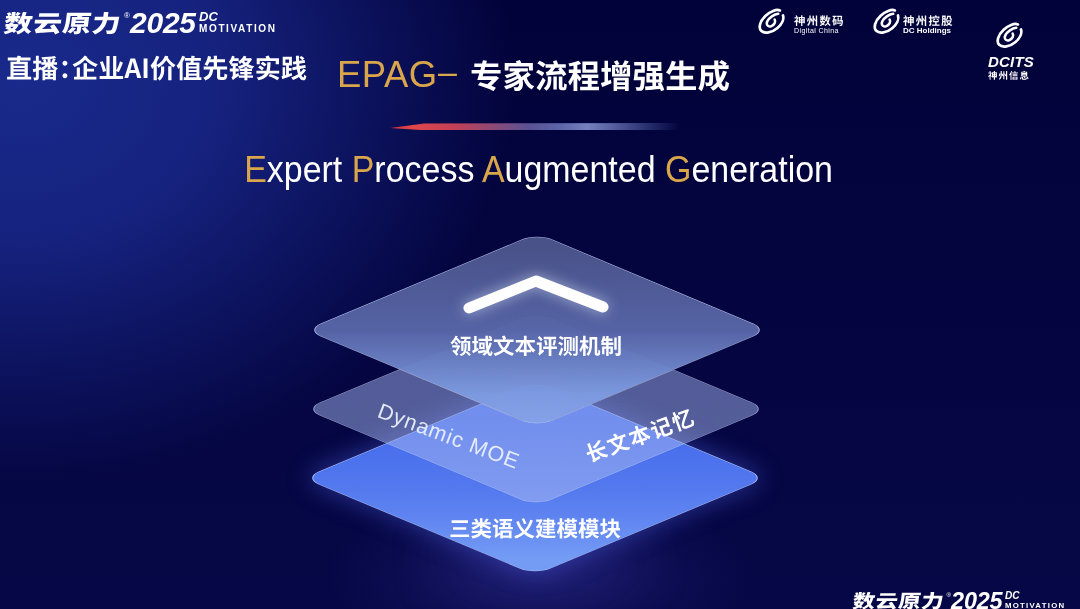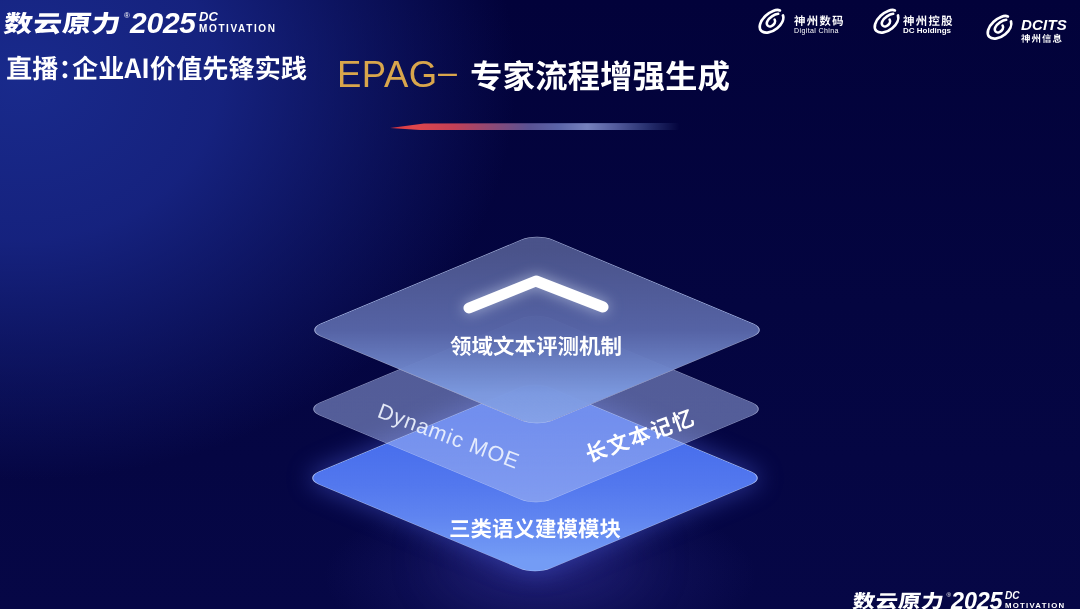--- a/index.html
+++ b/index.html
@@ -65,20 +65,23 @@
   <div class="abs" style="left:470px;top:58px;z-index:10;">
     <svg width="260" height="36">
         <path fill="#fff" transform="translate(0,30)" d="M12.9 -27.8 12.1 -24.6H4.3V-20.9H11.1L10.4 -18.1H1.6V-14.4H9.3C8.6 -12.1 7.9 -9.9 7.3 -8.1L10.4 -8.1H11.4H21.7C20.3 -6.7 18.8 -5.1 17.3 -3.7C14.8 -4.5 12.2 -5.3 10.1 -5.8L8.0 -2.8C13.2 -1.5 20.2 1.2 23.6 3.1L25.9 -0.3C24.7 -0.9 23.1 -1.6 21.4 -2.3C24.1 -4.9 26.9 -7.8 29.1 -10.1L26.1 -11.9L25.5 -11.7H12.6L13.4 -14.4H30.6V-18.1H14.5L15.2 -20.9H28.3V-24.6H16.2L16.9 -27.3Z M45.8 -26.8C46.0 -26.3 46.3 -25.6 46.5 -25.0H34.7V-17.6H38.5V-21.5H58.9V-17.6H62.9V-25.0H51.3C51.0 -26.0 50.4 -27.1 49.9 -27.9ZM57.7 -15.9C56.1 -14.3 53.7 -12.4 51.5 -10.9C50.8 -12.3 49.9 -13.7 48.6 -14.9C49.3 -15.4 50.0 -15.9 50.6 -16.4H57.9V-19.7H39.6V-16.4H45.2C42.2 -14.8 38.4 -13.6 34.7 -12.8C35.3 -12.1 36.3 -10.5 36.7 -9.8C39.7 -10.6 42.9 -11.7 45.7 -13.2C46.1 -12.8 46.3 -12.5 46.6 -12.1C43.8 -10.2 38.5 -8.2 34.4 -7.3C35.1 -6.5 35.9 -5.2 36.4 -4.3C40.1 -5.5 44.9 -7.6 48.1 -9.6C48.3 -9.2 48.5 -8.8 48.6 -8.4C45.4 -5.7 39.1 -2.9 34.0 -1.7C34.7 -0.8 35.6 0.6 36.0 1.5C40.3 0.2 45.4 -2.2 49.2 -4.7C49.2 -3.2 48.8 -2.0 48.2 -1.5C47.8 -0.8 47.2 -0.7 46.5 -0.7C45.7 -0.7 44.7 -0.7 43.5 -0.8C44.2 0.2 44.5 1.8 44.6 2.9C45.5 2.9 46.5 2.9 47.2 2.9C48.9 2.9 50.0 2.5 51.1 1.4C52.8 -0.1 53.5 -3.8 52.6 -7.7L53.6 -8.3C55.2 -3.9 57.9 -0.4 61.8 1.5C62.3 0.5 63.4 -1.0 64.3 -1.7C60.6 -3.2 58.0 -6.5 56.7 -10.3C58.1 -11.2 59.6 -12.3 60.9 -13.3Z M83.4 -11.6V1.5H86.8V-11.6ZM77.8 -11.6V-8.6C77.8 -5.8 77.4 -2.4 73.7 0.2C74.6 0.7 75.9 2.0 76.4 2.7C80.8 -0.4 81.3 -4.9 81.3 -8.5V-11.6ZM88.8 -11.6V-1.9C88.8 0.3 89.0 1.0 89.6 1.5C90.1 2.1 91.0 2.3 91.8 2.3C92.2 2.3 93.0 2.3 93.5 2.3C94.1 2.3 94.8 2.2 95.3 1.9C95.8 1.6 96.1 1.1 96.3 0.4C96.6 -0.2 96.7 -1.9 96.8 -3.4C95.9 -3.7 94.7 -4.3 94.1 -4.8C94.1 -3.4 94.1 -2.2 94.0 -1.7C93.9 -1.2 93.9 -1.0 93.8 -0.8C93.7 -0.8 93.5 -0.7 93.3 -0.7C93.2 -0.7 93.0 -0.7 92.8 -0.7C92.7 -0.7 92.5 -0.8 92.5 -0.9C92.4 -1.0 92.4 -1.3 92.4 -1.8V-11.6ZM67.3 -24.4C69.4 -23.4 72.0 -21.7 73.2 -20.5L75.5 -23.7C74.2 -24.9 71.5 -26.4 69.5 -27.2ZM66.0 -15.4C68.1 -14.5 70.8 -13.0 72.1 -11.8L74.3 -15.1C72.9 -16.2 70.1 -17.6 68.1 -18.3ZM66.6 -0.1 69.9 2.5C71.9 -0.7 73.9 -4.4 75.6 -7.8L72.8 -10.4C70.8 -6.6 68.3 -2.5 66.6 -0.1ZM82.9 -26.8C83.3 -25.9 83.7 -24.7 84.0 -23.7H75.5V-20.2H81.1C80.0 -18.9 78.9 -17.5 78.4 -17.0C77.7 -16.4 76.5 -16.1 75.8 -16.0C76.0 -15.1 76.6 -13.3 76.7 -12.3C77.9 -12.8 79.7 -13.0 91.9 -13.8C92.5 -13.1 92.9 -12.3 93.2 -11.7L96.4 -13.7C95.3 -15.5 93.1 -18.2 91.3 -20.2H95.8V-23.7H88.1C87.7 -24.9 87.1 -26.5 86.5 -27.7ZM88.0 -18.9 89.6 -16.9 82.5 -16.5C83.5 -17.7 84.5 -19.0 85.4 -20.2H90.2Z M116.0 -23.1H123.6V-18.6H116.0ZM112.4 -26.4V-15.3H127.4V-26.4ZM112.2 -7.3V-4.1H117.8V-1.2H110.1V2.2H129.0V-1.2H121.7V-4.1H127.5V-7.3H121.7V-10.0H128.3V-13.4H111.4V-10.0H117.8V-7.3ZM108.5 -27.3C106.0 -26.2 102.0 -25.2 98.4 -24.6C98.9 -23.8 99.4 -22.5 99.5 -21.6C100.8 -21.8 102.1 -22.0 103.5 -22.2V-18.5H98.8V-14.9H103.0C101.8 -11.7 100.0 -8.2 98.2 -6.1C98.8 -5.1 99.6 -3.5 100.0 -2.4C101.2 -4.0 102.5 -6.3 103.5 -8.8V2.9H107.3V-9.8C108.1 -8.6 108.8 -7.4 109.2 -6.5L111.5 -9.6C110.9 -10.3 108.2 -13.2 107.3 -13.9V-14.9H110.8V-18.5H107.3V-23.1C108.7 -23.4 110.0 -23.8 111.2 -24.3Z M145.3 -19.1C146.2 -17.7 147.0 -15.8 147.2 -14.5L149.3 -15.4C149.1 -16.6 148.2 -18.5 147.4 -19.9ZM130.9 -4.9 132.1 -1.0C134.9 -2.1 138.3 -3.5 141.5 -4.8L140.8 -8.3L138.0 -7.3V-16.3H140.9V-19.9H138.0V-27.2H134.5V-19.9H131.5V-16.3H134.5V-6.0C133.1 -5.6 131.9 -5.2 130.9 -4.9ZM142.0 -22.9V-11.6H160.1V-22.9H156.3L158.9 -26.5L154.8 -27.7C154.2 -26.3 153.2 -24.3 152.4 -22.9H147.4L149.5 -23.9C149.0 -25.0 148.1 -26.6 147.2 -27.7L143.9 -26.3C144.6 -25.3 145.4 -24.0 145.9 -22.9ZM145.1 -20.4H149.5V-14.2H145.1ZM152.4 -20.4H156.8V-14.2H152.4ZM147.1 -3.0H155.0V-1.5H147.1ZM147.1 -5.7V-7.4H155.0V-5.7ZM143.6 -10.2V2.9H147.1V1.3H155.0V2.9H158.7V-10.2ZM154.4 -19.8C154.0 -18.5 153.2 -16.5 152.5 -15.3L154.3 -14.6C155.1 -15.7 155.9 -17.5 156.8 -19.0Z M180.6 -22.7H187.8V-20.2H180.6ZM177.1 -25.9V-17.0H182.4V-14.9H176.4V-5.4H182.4V-2.0L175.0 -1.6L175.4 2.2C179.5 2.0 184.9 1.5 190.2 1.1C190.5 1.9 190.8 2.6 190.9 3.2L194.3 1.9C193.8 -0.1 192.3 -3.1 190.9 -5.4H192.4V-14.9H186.1V-17.0H191.4V-25.9ZM187.6 -4.4 188.7 -2.3 186.1 -2.1V-5.4H190.3ZM179.8 -11.8H182.4V-8.5H179.8ZM186.1 -11.8H188.9V-8.5H186.1ZM164.8 -18.8C164.6 -15.2 164.1 -10.6 163.6 -7.7H170.9C170.7 -3.4 170.3 -1.6 169.8 -1.0C169.5 -0.7 169.2 -0.7 168.7 -0.7C168.1 -0.7 166.8 -0.7 165.4 -0.8C166.0 0.2 166.5 1.7 166.5 2.8C168.1 2.9 169.6 2.8 170.5 2.7C171.6 2.6 172.3 2.3 173.1 1.4C174.0 0.3 174.5 -2.6 174.8 -9.7C174.9 -10.2 174.9 -11.2 174.9 -11.2H167.6L168.0 -15.2H174.8V-25.9H164.2V-22.4H171.2V-18.8Z M201.8 -27.2C200.6 -22.7 198.5 -18.3 196.0 -15.5C196.9 -15.0 198.7 -13.8 199.5 -13.2C200.6 -14.5 201.6 -16.1 202.5 -17.9H209.3V-12.2H200.4V-8.4H209.3V-1.8H196.7V2.0H226.0V-1.8H213.4V-8.4H223.1V-12.2H213.4V-17.9H224.4V-21.7H213.4V-27.6H209.3V-21.7H204.2C204.8 -23.2 205.4 -24.7 205.8 -26.3Z M244.2 -27.6C244.2 -26.0 244.3 -24.3 244.3 -22.8H231.0V-13.2C231.0 -9.0 230.8 -3.2 228.3 0.7C229.2 1.1 230.9 2.5 231.6 3.3C234.3 -0.7 235.0 -7.1 235.1 -11.8H239.4C239.3 -7.7 239.2 -6.1 238.8 -5.7C238.6 -5.4 238.3 -5.3 237.8 -5.3C237.3 -5.3 236.2 -5.3 235.0 -5.4C235.6 -4.5 236.0 -2.9 236.1 -1.8C237.6 -1.8 239.0 -1.8 239.9 -1.9C240.8 -2.1 241.5 -2.4 242.2 -3.2C242.9 -4.2 243.1 -7.1 243.2 -13.9C243.2 -14.4 243.2 -15.4 243.2 -15.4H235.1V-18.9H244.6C245.0 -14.0 245.7 -9.4 246.8 -5.7C245.0 -3.6 242.7 -1.8 240.2 -0.4C241.0 0.3 242.4 2.0 243.0 2.8C245.0 1.6 246.8 0.1 248.5 -1.6C249.9 1.0 251.8 2.7 254.1 2.7C257.1 2.7 258.4 1.2 259.0 -4.8C258.0 -5.2 256.6 -6.1 255.7 -7.0C255.5 -2.9 255.1 -1.3 254.4 -1.3C253.3 -1.3 252.3 -2.7 251.4 -5.0C253.7 -8.2 255.6 -12.0 257.0 -16.2L253.0 -17.2C252.3 -14.6 251.2 -12.1 249.9 -9.9C249.3 -12.6 248.9 -15.6 248.6 -18.9H258.7V-22.8H255.3L256.9 -24.4C255.7 -25.5 253.3 -27.0 251.6 -27.9L249.2 -25.6C250.5 -24.8 252.2 -23.7 253.3 -22.8H248.4C248.3 -24.3 248.3 -25.9 248.3 -27.6Z"></path>
       </svg>
   </div>
 
   <div class="abs" style="left:390px;top:123px;width:290px;height:7px;z-index:10;border-radius:3px;filter:blur(0.4px);
     background:linear-gradient(90deg, #d8343f 0%, #e0464b 8%, #c44056 22%, #8a4a78 36%, #5a5294 48%, #5b64a8 58%, #7681be 68%, #525a9c 78%, #2a3372 88%, rgba(20,25,80,0) 100%);
     clip-path:polygon(0 72%, 34px 6%, 100% 0, 100% 100%, 30px 100%);"></div>
 
+  <div class="abs" style="left:0;top:149px;width:1078px;text-align:center;z-index:10;font-size:36.5px;color:#fff;white-space:nowrap;">
+    <span style="display:inline-block;transform:scaleX(0.93);transform-origin:50% 50%;"><span class="gold">E</span>xpert <span class="gold">P</span>rocess <span class="gold">A</span>ugmented <span class="gold">G</span>eneration</span>
+  </div>
 
   <div class="brand" style="left:755px;top:7px;z-index:10;">
     <svg width="33" height="31" viewBox="0 0 32 32">
       <g transform="rotate(-38 16 16)" fill="none" stroke="#fff" stroke-linecap="round">
         <path d="M30.5 11.5 C28.5 8, 22 6.2, 15.5 6.8 C7.5 7.5, 1.8 11.8, 2.4 16.2 C3 20.8, 10 24.6, 17 24.3 C23.5 24, 28.6 21.2, 29.8 17.6" stroke-width="2.8"></path>
         <path d="M27 13.2 C23.5 11, 17 10.6, 13.3 12.4 C9.8 14.2, 10.2 17.9, 13.7 18.9 C16.9 19.8, 20.2 18.2, 20.4 15.6" stroke-width="2.6"></path>
       </g>
     </svg>
     <div style="margin-left:6px;margin-top:3px;">
       <svg width="56" height="12">
@@ -94,21 +97,21 @@
         <path d="M27 13.2 C23.5 11, 17 10.6, 13.3 12.4 C9.8 14.2, 10.2 17.9, 13.7 18.9 C16.9 19.8, 20.2 18.2, 20.4 15.6" stroke-width="2.6"></path>
       </g>
     </svg>
     <div style="margin-top:3px;">
       <svg width="56" height="12">
           <path fill="#fff" transform="translate(0,11)" d="M6.0 -4.6H7.1V-3.4H6.0ZM6.0 -5.8V-6.9H7.1V-5.8ZM9.5 -4.6V-3.4H8.4V-4.6ZM9.5 -5.8H8.4V-6.9H9.5ZM7.1 -9.8V-8.1H4.8V-1.7H6.0V-2.2H7.1V1.0H8.4V-2.2H9.5V-1.8H10.8V-8.1H8.4V-9.8ZM1.5 -9.2C1.8 -8.8 2.2 -8.3 2.4 -7.8H0.5V-6.6H3.0C2.3 -5.4 1.3 -4.3 0.2 -3.6C0.4 -3.3 0.6 -2.6 0.7 -2.2C1.1 -2.5 1.5 -2.8 1.9 -3.2V1.0H3.2V-3.5C3.5 -3.1 3.8 -2.7 4.0 -2.4L4.7 -3.5C4.5 -3.7 3.8 -4.5 3.3 -4.9C3.8 -5.7 4.3 -6.5 4.6 -7.4L3.9 -7.9L3.7 -7.8H2.8L3.6 -8.3C3.4 -8.7 3.0 -9.3 2.6 -9.8Z M13.8 -7.0C13.7 -5.8 13.4 -4.6 12.9 -3.7L14.1 -3.3C14.6 -4.1 14.8 -5.5 15.0 -6.6ZM15.3 -9.6V-5.9C15.3 -3.9 15.1 -1.6 13.2 -0.1C13.5 0.2 14.0 0.7 14.2 1.0C16.4 -0.8 16.7 -3.4 16.7 -5.8C17.0 -4.9 17.2 -3.9 17.3 -3.3L18.5 -3.8C18.4 -4.6 18.0 -5.8 17.6 -6.7L16.7 -6.4V-9.6ZM21.8 -9.6V-4.3C21.6 -5.0 21.1 -6.0 20.7 -6.8L19.9 -6.4V-9.3H18.5V0.3H19.9V-5.9C20.3 -5.0 20.7 -4.0 20.8 -3.4L21.8 -3.9V0.9H23.2V-9.6Z M33.1 -6.0C33.9 -5.5 34.9 -4.6 35.4 -4.1L36.2 -5.0C35.7 -5.5 34.6 -6.3 33.9 -6.8ZM27.0 -9.8V-7.7H25.8V-6.5H27.0V-4.1L25.7 -3.7L26.0 -2.3L27.0 -2.7V-0.6C27.0 -0.5 27.0 -0.4 26.8 -0.4C26.7 -0.4 26.3 -0.4 25.9 -0.4C26.0 -0.1 26.2 0.5 26.2 0.9C27.0 0.9 27.5 0.8 27.8 0.6C28.2 0.4 28.3 0.0 28.3 -0.6V-3.1L29.4 -3.6L29.2 -4.8L28.3 -4.5V-6.5H29.3V-7.7H28.3V-9.8ZM31.6 -6.8C31.1 -6.2 30.3 -5.5 29.5 -5.1C29.8 -4.8 30.1 -4.3 30.3 -4.0H30.0V-2.8H32.2V-0.6H29.1V0.7H36.6V-0.6H33.6V-2.8H35.7V-4.0H30.4C31.2 -4.6 32.2 -5.5 32.8 -6.3ZM31.9 -9.5C32.0 -9.2 32.2 -8.8 32.3 -8.5H29.5V-6.3H30.8V-7.3H35.1V-6.4H36.4V-8.5H33.8C33.6 -8.9 33.4 -9.4 33.2 -9.8Z M43.9 -9.3V-8.1C43.9 -7.4 43.8 -6.6 42.7 -5.9V-9.4H39.1V-5.2C39.1 -3.5 39.0 -1.2 38.4 0.4C38.7 0.5 39.3 0.8 39.5 1.0C39.9 -0.0 40.1 -1.4 40.2 -2.8H41.4V-0.5C41.4 -0.4 41.4 -0.3 41.3 -0.3C41.2 -0.3 40.8 -0.3 40.5 -0.4C40.6 -0.0 40.8 0.6 40.8 0.9C41.5 0.9 41.9 0.9 42.3 0.7C42.5 0.5 42.6 0.3 42.7 -0.1C42.9 0.2 43.1 0.7 43.2 1.0C44.2 0.7 45.1 0.3 45.9 -0.2C46.6 0.4 47.5 0.8 48.6 1.0C48.7 0.7 49.1 0.1 49.3 -0.2C48.4 -0.4 47.6 -0.7 46.9 -1.1C47.7 -1.9 48.4 -3.0 48.8 -4.5L47.9 -4.8L47.7 -4.8H43.0V-3.5H44.0L43.4 -3.3C43.8 -2.4 44.3 -1.7 44.9 -1.1C44.2 -0.7 43.5 -0.4 42.7 -0.3L42.7 -0.5V-5.8C42.9 -5.5 43.3 -5.1 43.4 -4.9C44.9 -5.6 45.2 -6.9 45.2 -8.1H46.6V-6.9C46.6 -5.7 46.9 -5.2 47.9 -5.2C48.1 -5.2 48.4 -5.2 48.5 -5.2C48.7 -5.2 49.0 -5.2 49.1 -5.3C49.1 -5.6 49.0 -6.1 49.0 -6.5C48.9 -6.4 48.6 -6.4 48.5 -6.4C48.4 -6.4 48.1 -6.4 48.0 -6.4C47.9 -6.4 47.9 -6.5 47.9 -6.8V-9.3ZM40.3 -8.1H41.4V-6.7H40.3ZM40.3 -5.5H41.4V-4.1H40.3L40.3 -5.2ZM47.1 -3.5C46.8 -2.8 46.4 -2.3 45.9 -1.8C45.3 -2.3 44.9 -2.9 44.6 -3.5Z"></path>
         </svg>
       <div class="tx" style="font-size:8px;margin-top:1px;font-weight:bold;">DC Holdings</div>
     </div>
   </div>
-  <div class="brand" style="left:983px;top:13px;z-index:10;">
+  <div class="brand" style="left:983px;top:21px;z-index:10;flex-direction:column;">
     <svg width="33" height="31" viewBox="0 0 32 32">
       <g transform="rotate(-38 16 16)" fill="none" stroke="#fff" stroke-linecap="round">
         <path d="M30.5 11.5 C28.5 8, 22 6.2, 15.5 6.8 C7.5 7.5, 1.8 11.8, 2.4 16.2 C3 20.8, 10 24.6, 17 24.3 C23.5 24, 28.6 21.2, 29.8 17.6" stroke-width="2.8"></path>
         <path d="M27 13.2 C23.5 11, 17 10.6, 13.3 12.4 C9.8 14.2, 10.2 17.9, 13.7 18.9 C16.9 19.8, 20.2 18.2, 20.4 15.6" stroke-width="2.6"></path>
       </g>
     </svg>
     <div style="margin-left:5px;margin-top:2px;">
       <div class="tx" style="font-size:15px;font-weight:bold;font-style:italic;letter-spacing:.2px;">DCITS</div>
       <svg width="48" height="10" style="margin-top:1px;">
           <path fill="#fff" transform="translate(0,9)" d="M5.0 -3.8H5.8V-2.9H5.0ZM5.0 -4.8V-5.7H5.8V-4.8ZM7.8 -3.8V-2.9H7.0V-3.8ZM7.8 -4.8H7.0V-5.7H7.8ZM5.8 -8.1V-6.7H4.0V-1.4H5.0V-1.8H5.8V0.8H7.0V-1.8H7.8V-1.5H8.9V-6.7H7.0V-8.1ZM1.3 -7.6C1.5 -7.3 1.8 -6.8 2.0 -6.5H0.4V-5.5H2.5C1.9 -4.4 1.0 -3.5 0.2 -3.0C0.3 -2.8 0.5 -2.1 0.6 -1.8C0.9 -2.0 1.2 -2.3 1.6 -2.7V0.8H2.6V-2.9C2.9 -2.5 3.1 -2.2 3.3 -1.9L3.9 -2.9C3.8 -3.1 3.1 -3.7 2.7 -4.1C3.2 -4.7 3.5 -5.4 3.8 -6.1L3.2 -6.5L3.0 -6.5H2.3L3.0 -6.9C2.8 -7.2 2.5 -7.7 2.2 -8.1Z M11.4 -5.7C11.3 -4.8 11.1 -3.8 10.7 -3.1L11.7 -2.7C12.0 -3.4 12.3 -4.5 12.4 -5.5ZM12.6 -7.9V-4.9C12.6 -3.2 12.5 -1.3 10.9 -0.0C11.2 0.2 11.6 0.6 11.7 0.8C13.5 -0.7 13.8 -2.8 13.8 -4.8C14.0 -4.1 14.3 -3.2 14.3 -2.7L15.3 -3.1C15.2 -3.8 14.9 -4.8 14.5 -5.6L13.8 -5.3V-7.9ZM18.0 -7.9V-3.5C17.9 -4.2 17.5 -5.0 17.1 -5.6L16.4 -5.3V-7.7H15.3V0.2H16.4V-4.9C16.8 -4.2 17.1 -3.3 17.2 -2.8L18.0 -3.3V0.8H19.2V-7.9Z M24.6 -5.2V-4.3H29.4V-5.2ZM24.6 -3.8V-2.9H29.4V-3.8ZM24.5 -2.3V0.8H25.5V0.5H28.5V0.8H29.5V-2.3ZM25.5 -0.4V-1.4H28.5V-0.4ZM26.1 -7.7C26.3 -7.4 26.6 -6.9 26.7 -6.6H24.0V-5.7H30.1V-6.6H27.2L27.8 -6.8C27.6 -7.2 27.3 -7.7 27.1 -8.1ZM23.2 -8.0C22.8 -6.7 22.0 -5.3 21.2 -4.5C21.4 -4.2 21.7 -3.6 21.8 -3.3C22.0 -3.6 22.3 -3.9 22.5 -4.2V0.9H23.5V-6.1C23.8 -6.6 24.0 -7.2 24.2 -7.7Z M34.3 -5.1H38.1V-4.7H34.3ZM34.3 -3.9H38.1V-3.4H34.3ZM34.3 -6.4H38.1V-5.9H34.3ZM33.9 -2.0V-0.6C33.9 0.4 34.2 0.7 35.6 0.7C35.9 0.7 37.1 0.7 37.4 0.7C38.5 0.7 38.8 0.4 38.9 -1.0C38.6 -1.0 38.1 -1.2 37.9 -1.4C37.8 -0.5 37.8 -0.3 37.3 -0.3C37.0 -0.3 35.9 -0.3 35.7 -0.3C35.1 -0.3 35.1 -0.4 35.1 -0.7V-2.0ZM38.5 -1.9C39.0 -1.2 39.4 -0.4 39.5 0.2L40.6 -0.3C40.5 -0.8 40.0 -1.7 39.6 -2.3ZM32.7 -2.1C32.5 -1.5 32.1 -0.7 31.8 -0.1L32.8 0.4C33.2 -0.2 33.5 -1.1 33.7 -1.7ZM35.4 -2.3C35.9 -1.8 36.4 -1.2 36.6 -0.8L37.5 -1.3C37.3 -1.7 36.9 -2.2 36.5 -2.5H39.2V-7.2H36.6C36.8 -7.5 36.9 -7.7 37.0 -8.0L35.7 -8.2C35.6 -7.9 35.5 -7.5 35.4 -7.2H33.2V-2.5H36.0Z"></path>

